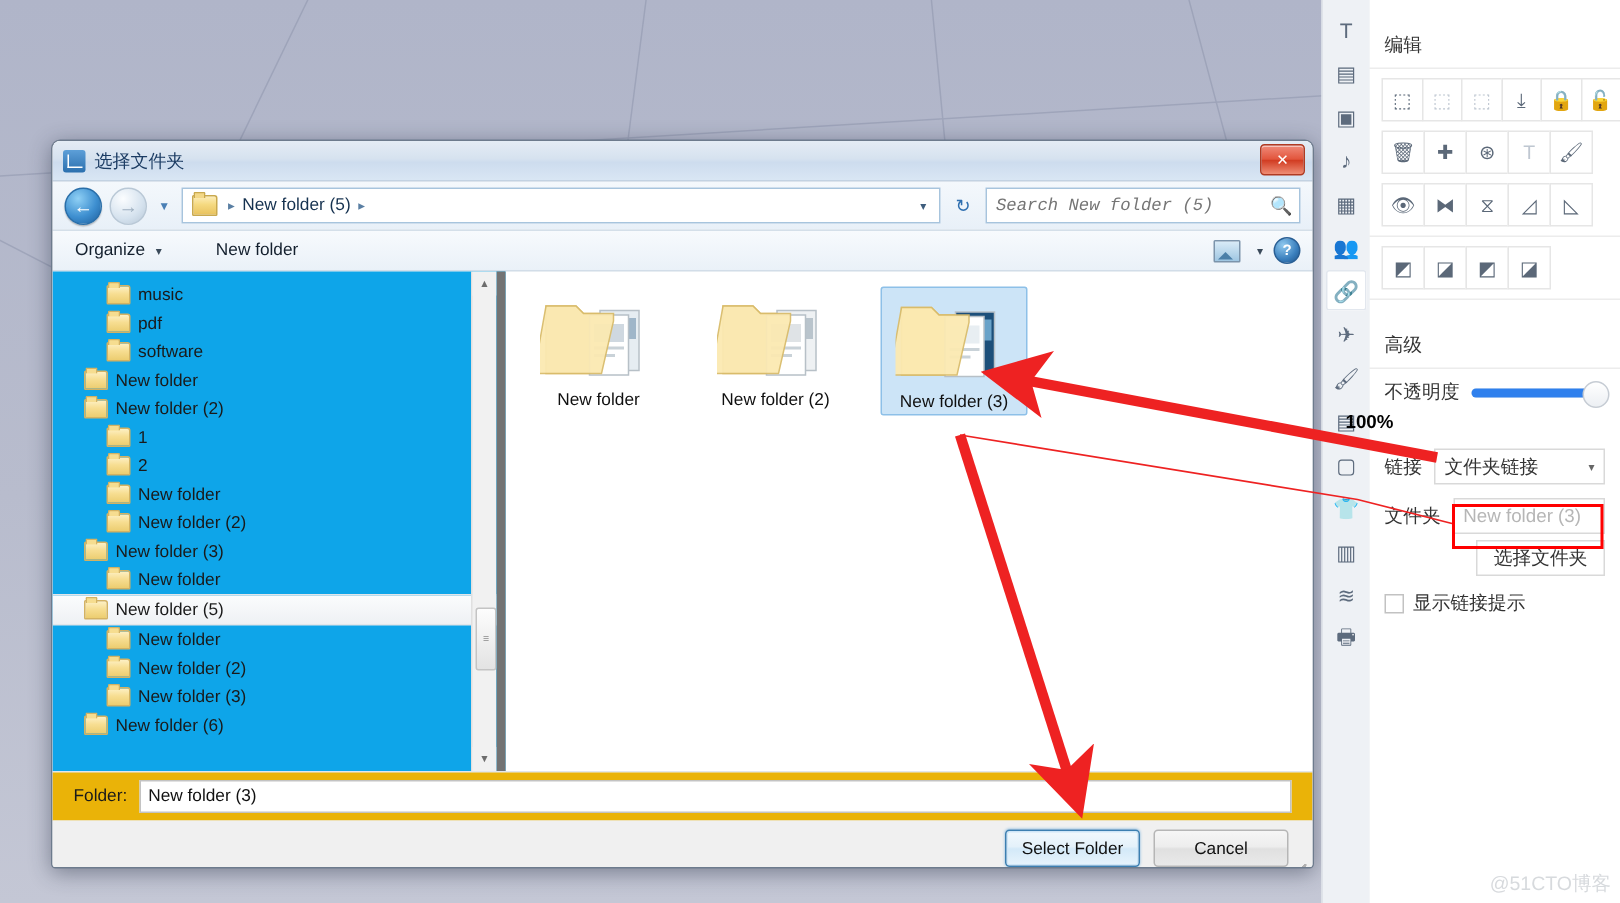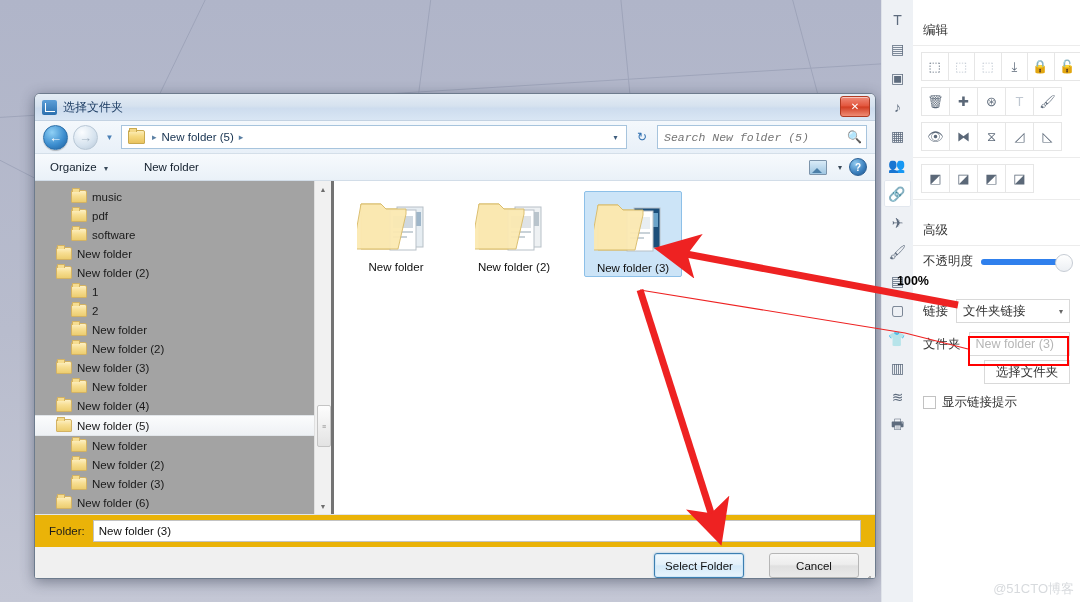--- a/index.html
+++ b/index.html
@@ -125,21 +125,21 @@
   }
   .helpico{
     width:16px;height:16px;border-radius:50%;
     background:radial-gradient(circle at 34% 28%, #8fc9ef 0%, #3a7fbd 60%, #1d5289 100%);
     color:#fff;font-size:10px;font-weight:bold;display:flex;align-items:center;justify-content:center;
     border:1px solid #2a5f94;
   }
   
   .body-split{display:flex;height:333px;background:#fff;}
   .navpane{
-    width:296px;background:#a3a3a3;border-right:3px solid #737373;
+    width:296px;background:#0ea5e9;border-right:6px solid #737373;
     position:relative;overflow:hidden;
   }
   .tree{padding:6px 0 0 0;}
   .trow{
     height:19px;display:flex;align-items:center;font-size:11.5px;color:#1a1a1a;
     padding-left:6px;white-space:nowrap;
   }
   .trow.sel{
     background:linear-gradient(180deg,#fbfcfd,#eef1f4);
     border-top:1px solid #e2e6ea;border-bottom:1px solid #e2e6ea;
@@ -185,21 +185,21 @@
     display:flex;align-items:center;padding:0 5px;font-size:11.5px;color:#101010;
   }
   .btnrow{
     display:flex;justify-content:flex-end;align-items:center;gap:9px;
     padding:6px 16px 12px 0;background:#f0f0f0;position:relative;
   }
   .btn{
     min-width:88px;height:23px;font-size:11.5px;color:#111;
     display:flex;align-items:center;justify-content:center;
     background:linear-gradient(180deg,#f6f6f6 0%,#ededed 45%,#e0e0e0 52%,#e9e9e9 100%);
-    border:1px solid #b6b6b6;border-radius:3px;margin-left:16px;
+    border:1px solid #b6b6b6;border-radius:3px;
   }
   .btn.default{
     border:1px solid #3c7fb1;
     box-shadow:0 0 0 1px #cfe6f7 inset, 0 0 2px #7cb4dd;
     background:linear-gradient(180deg,#f2f9fd 0%,#e4f1fa 45%,#d3e9f8 52%,#e8f4fc 100%);
   }
   .grip{
     position:absolute;right:4px;bottom:3px;width:11px;height:11px;
     background:
       linear-gradient(135deg,transparent 45%,#b0b0b0 45%,#b0b0b0 55%,transparent 55%),
@@ -370,24 +370,20 @@
             <span class="fico"></span>
             <span>New folder (2)</span>
           </div>
           <div class="trow" style="padding-left: 21px;">
             <span class="fico"></span>
             <span>New folder (3)</span>
           </div>
           <div class="trow" style="padding-left: 36px;">
             <span class="fico"></span>
             <span>New folder</span>
-          </div>
-          <div class="trow" style="padding-left: 21px;">
-            <span class="fico"></span>
-            <span>New folder (4)</span>
           </div>
           <div class="trow sel" style="padding-left: 21px;">
             <span class="fico"></span>
             <span>New folder (5)</span>
           </div>
           <div class="trow" style="padding-left: 36px;">
             <span class="fico"></span>
             <span>New folder</span>
           </div>
           <div class="trow" style="padding-left: 36px;">

